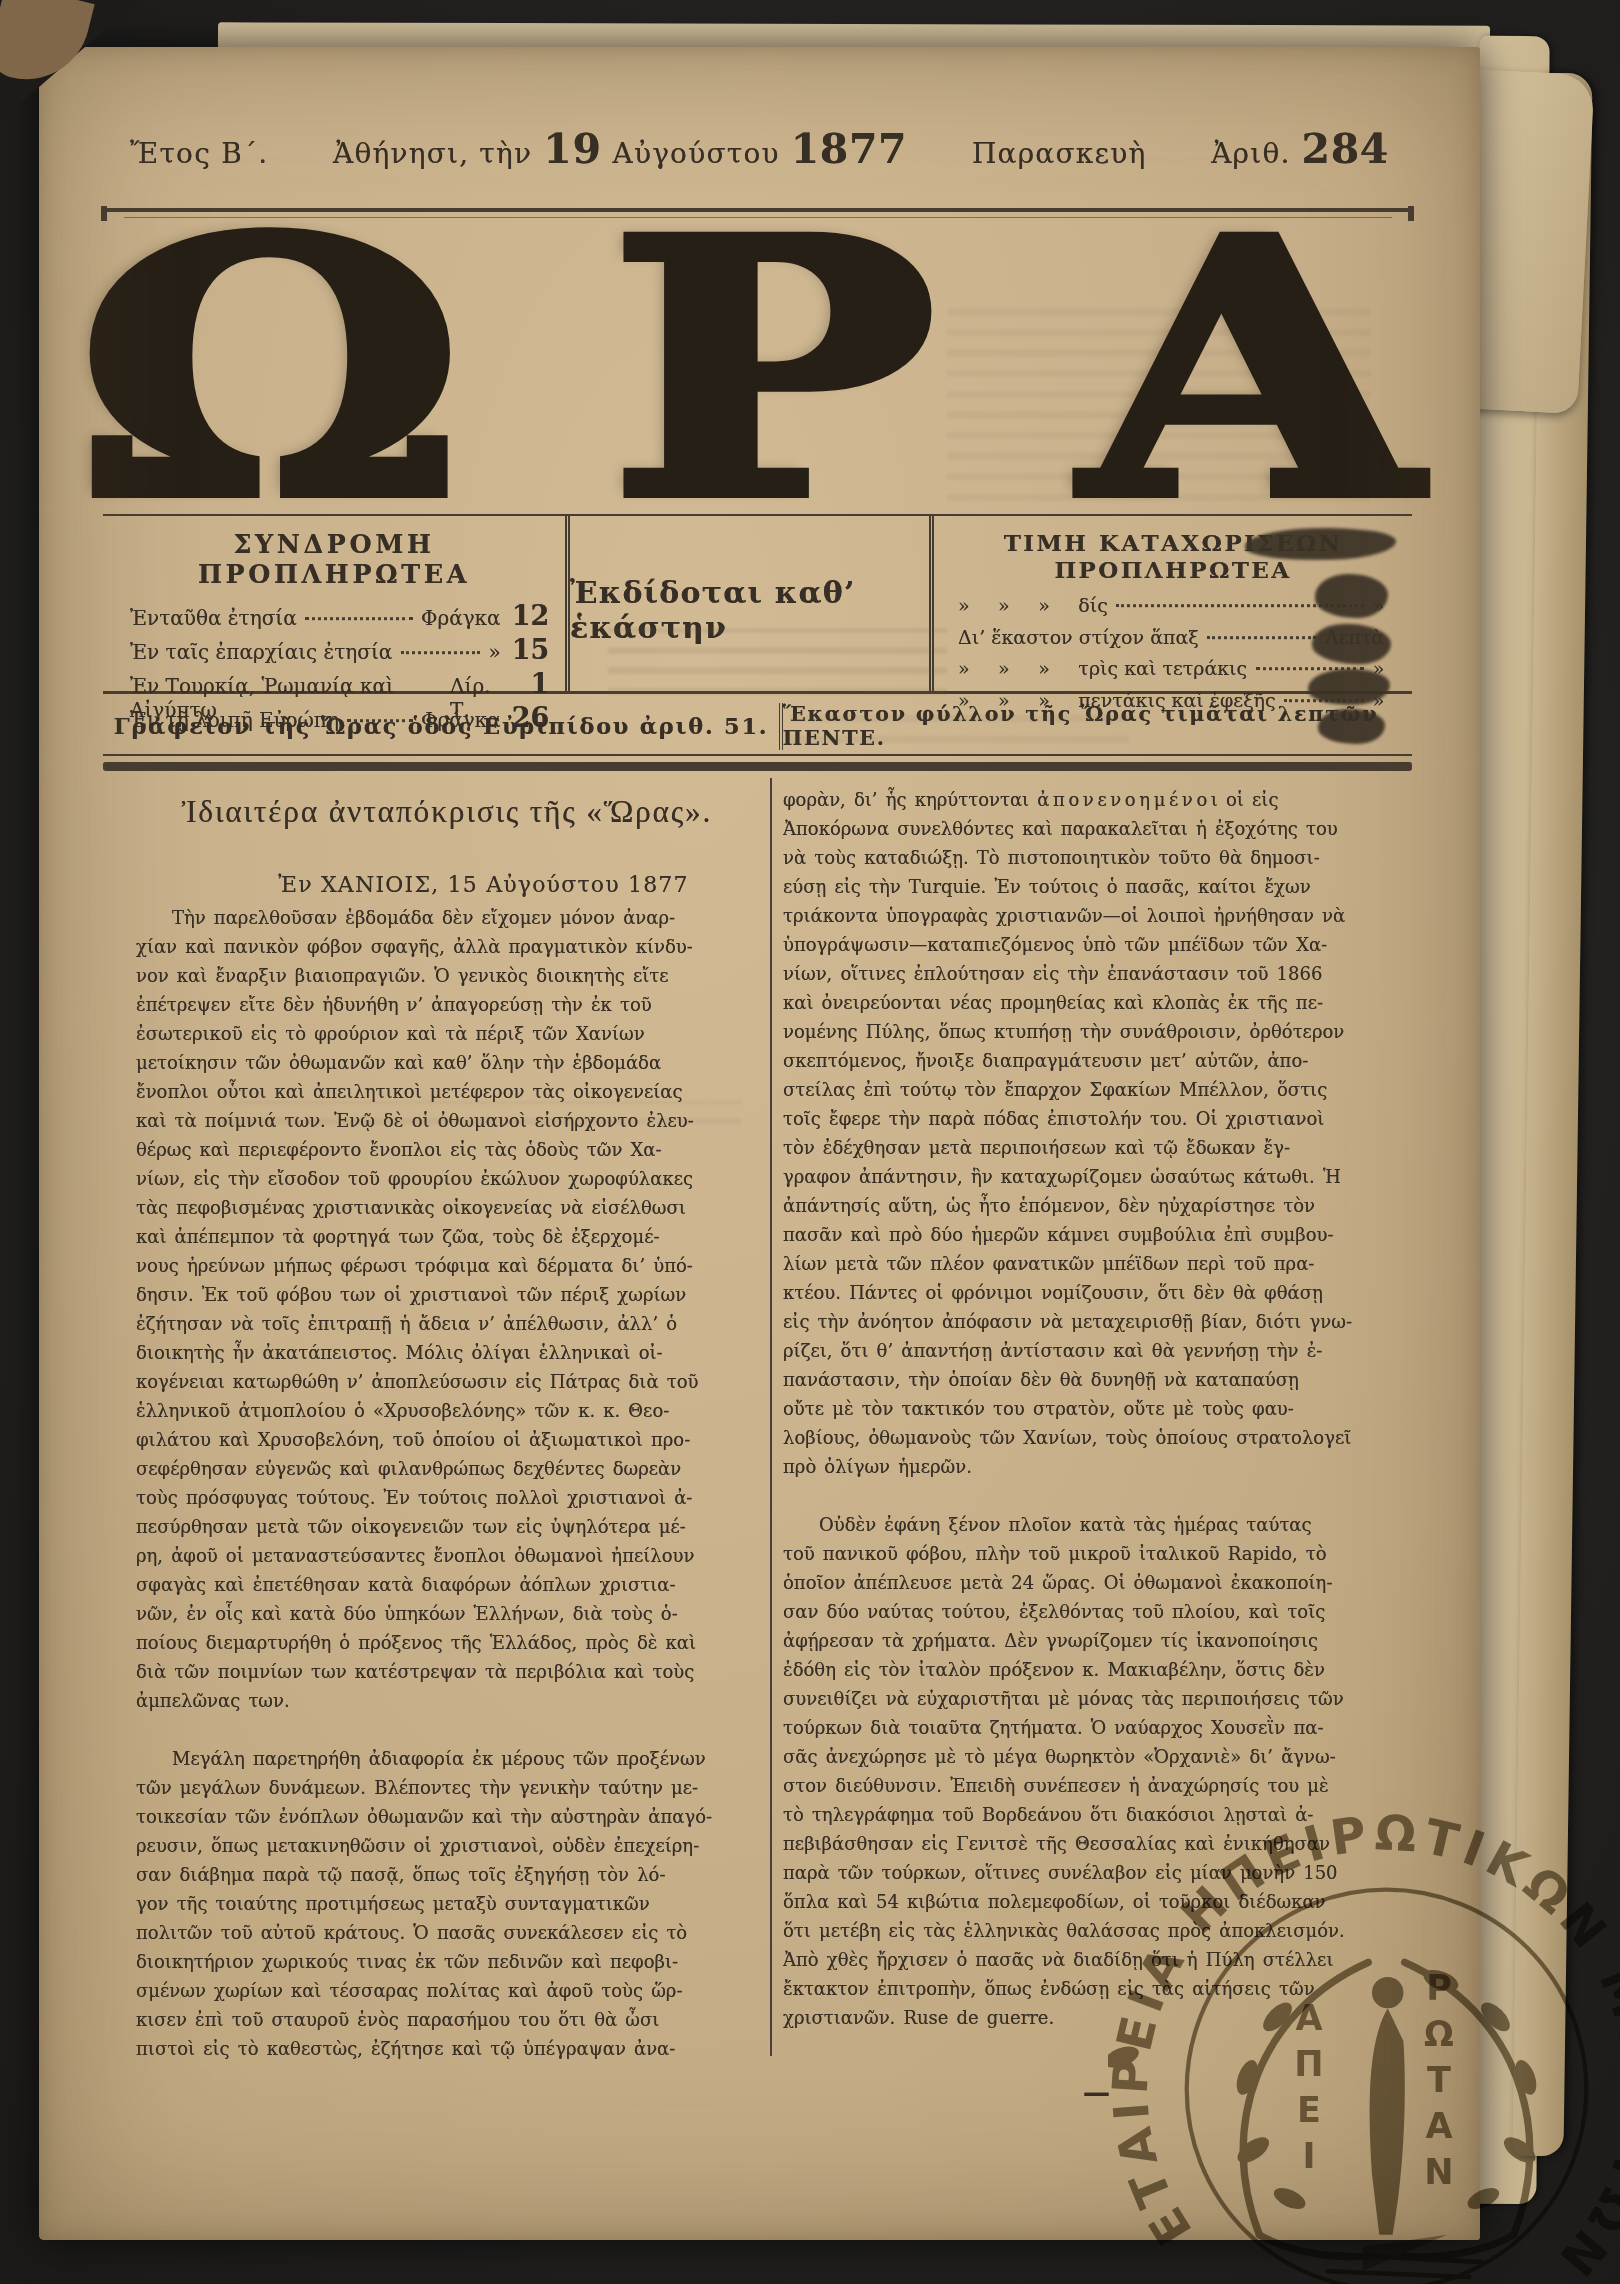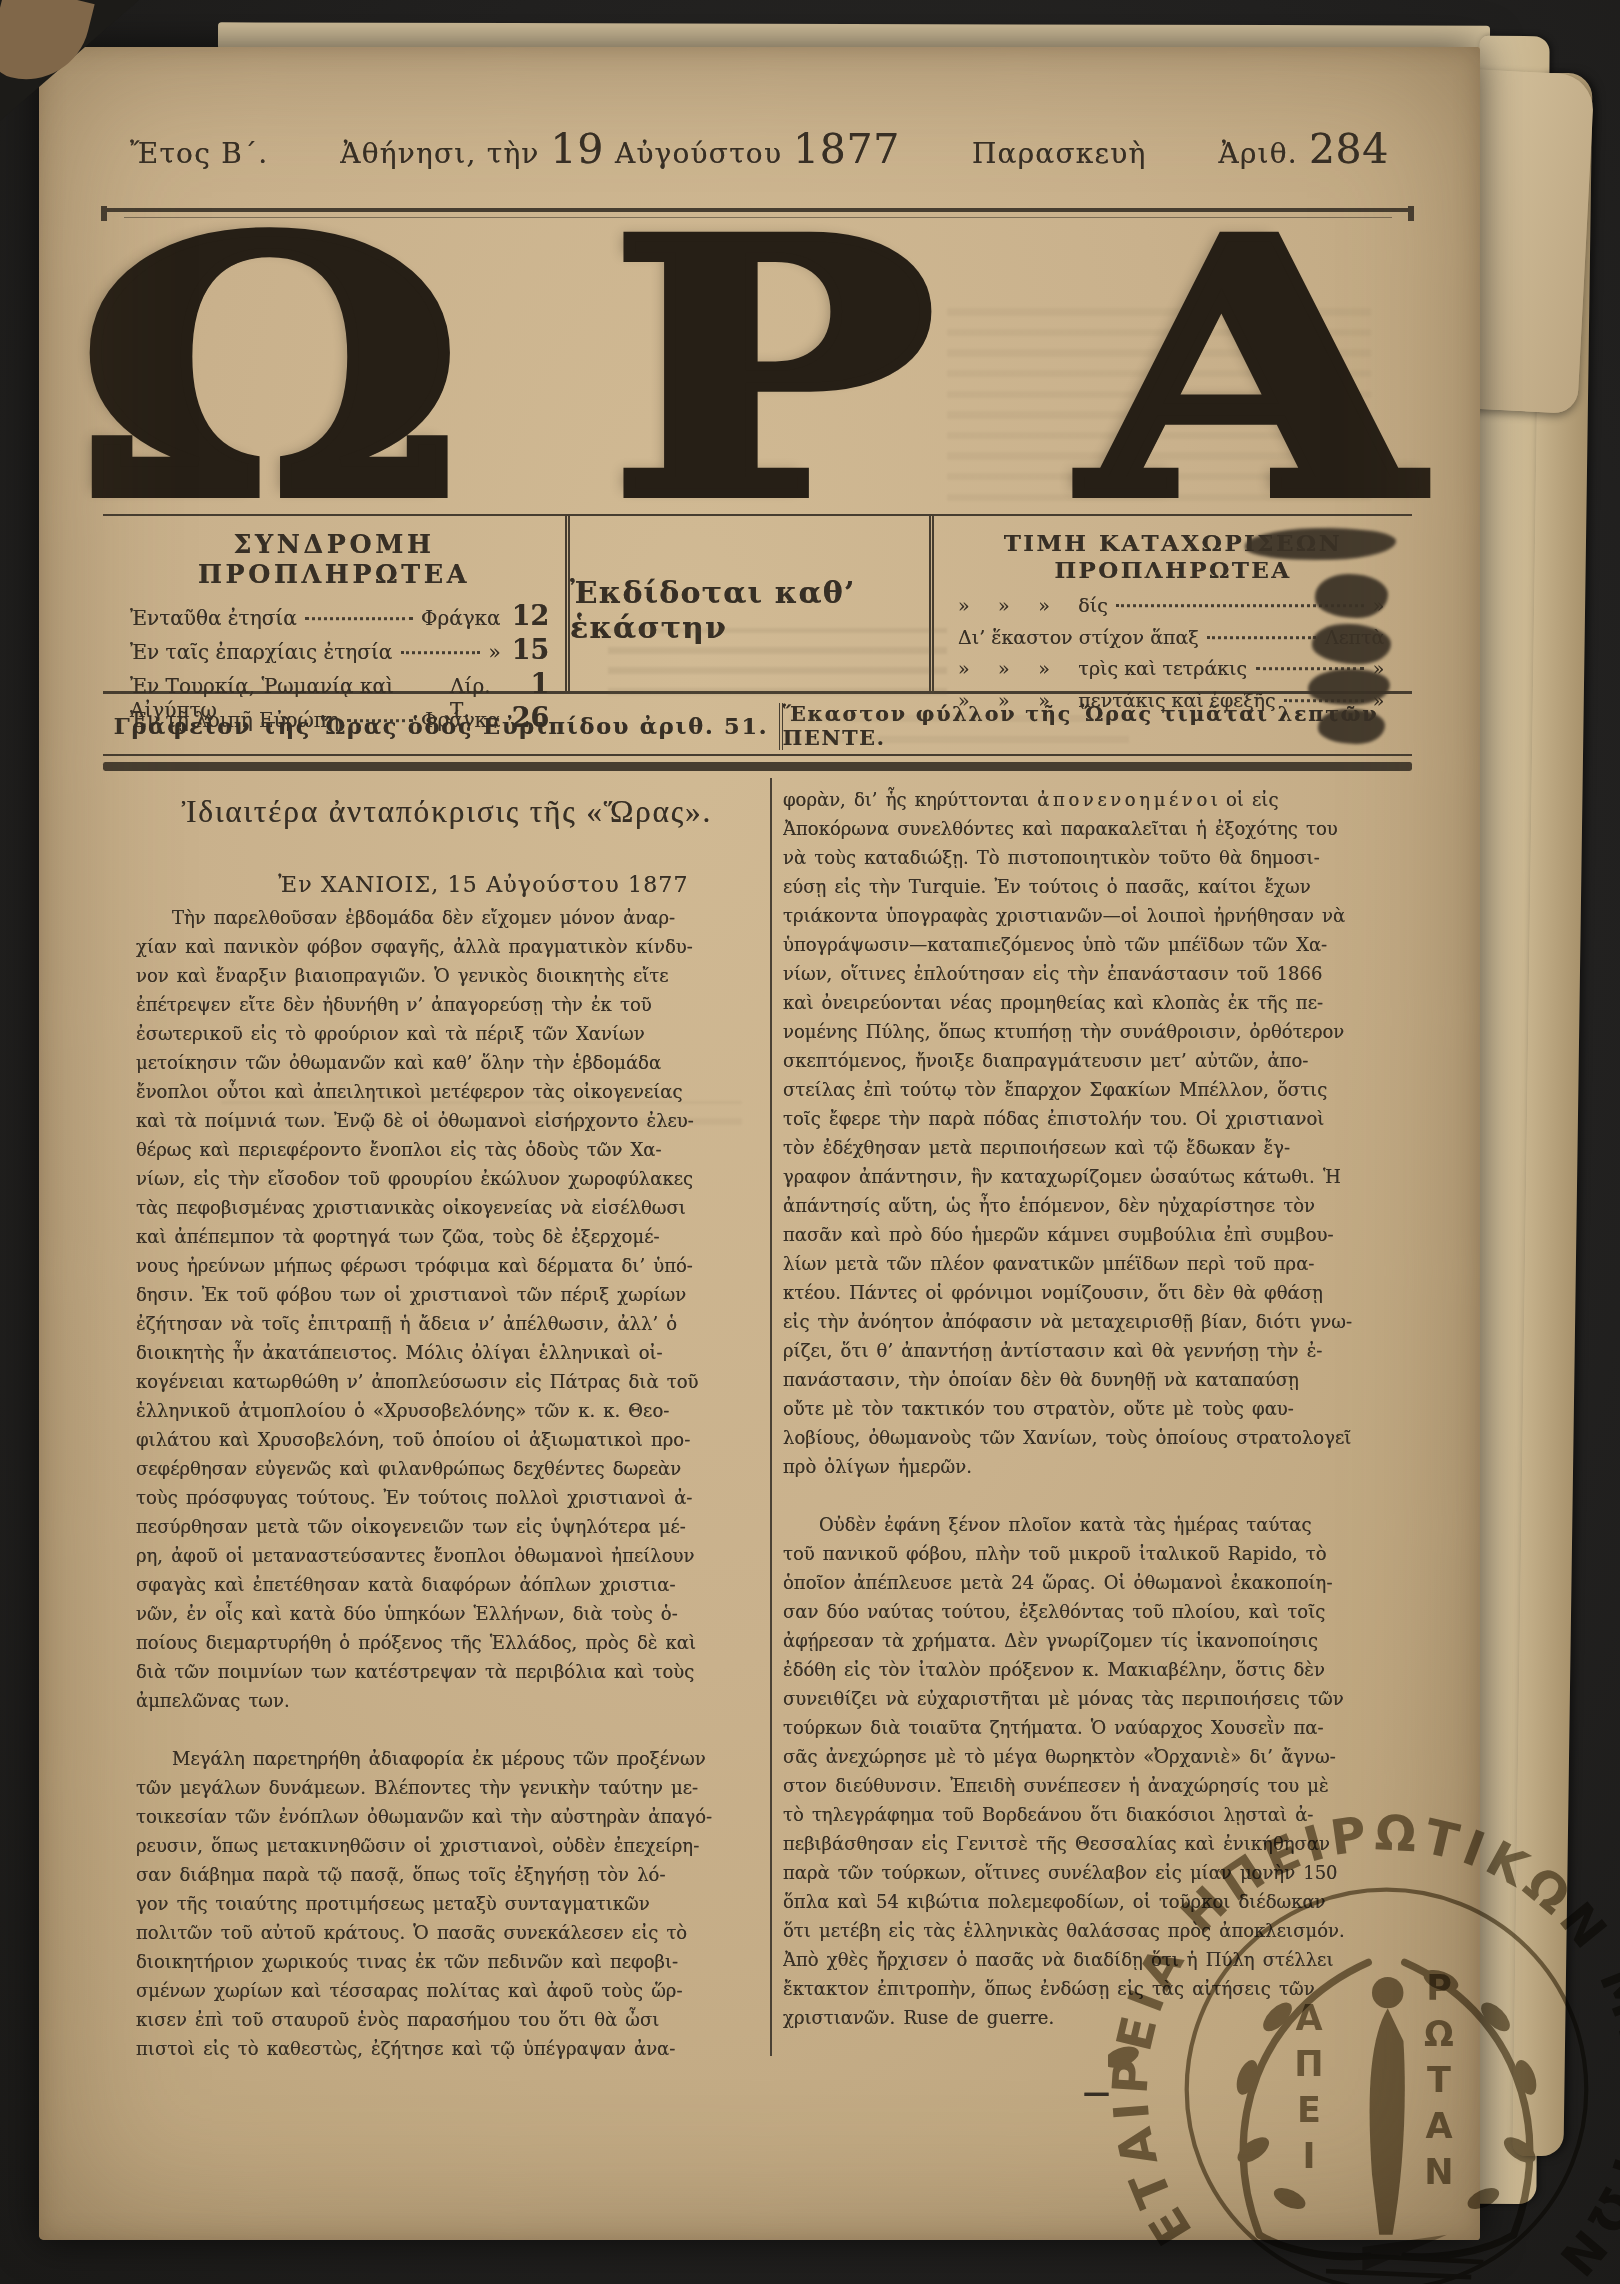--- a/index.html
+++ b/index.html
@@ -26,21 +26,21 @@
   
   .paper{position:absolute;left:39px;top:47px;width:1441px;height:2193px;
     background:radial-gradient(ellipse at 45% 28%, #d1ba94 0%, #c9b18c 45%, #bfa780 78%, #b29a74 100%);
     box-shadow:0 0 42px rgba(0,0,0,.65);border-radius:6px 2.4px 3.6px 4.8px;}
   .vignette{position:absolute;inset:0;border-radius:inherit;pointer-events:none;
     box-shadow:inset 0 0 145px rgba(92,70,44,.45), inset 0 0 24px rgba(92,70,44,.35);}
   .ink{color:#372f25;text-shadow:0 0 0.6px rgba(55,47,37,.65);}
   
   .topline{position:absolute;left:91px;top:78px;width:1259px;display:flex;
     align-items:baseline;justify-content:space-between;font-size:28px;letter-spacing:1.2px;}
-  .topline .big{font-size:41px;font-weight:normal;letter-spacing:0.6px;}
+  .topline .big{font-size:41px;font-weight:bold;letter-spacing:0.6px;}
   .topline .grp{display:flex;align-items:baseline;gap:11px;}
   
   .rule{position:absolute;background:#463d30;}
   .rule-top1{left:64px;top:161px;width:1309px;height:3.6px;border-radius:1.8px;}
   .rule-top1::before,.rule-top1::after{content:"";position:absolute;top:-2.4px;width:6px;height:15.7px;background:#463d30;}
   .rule-top1::before{left:-2.4px;} .rule-top1::after{right:-2.4px;}
   .rule-top2{left:85px;top:170px;width:1268px;height:1.2px;opacity:.6;}
   
   .masthead{position:absolute;left:0;top:173px;width:100%;height:298px;
     display:flex;align-items:center;justify-content:center;}

